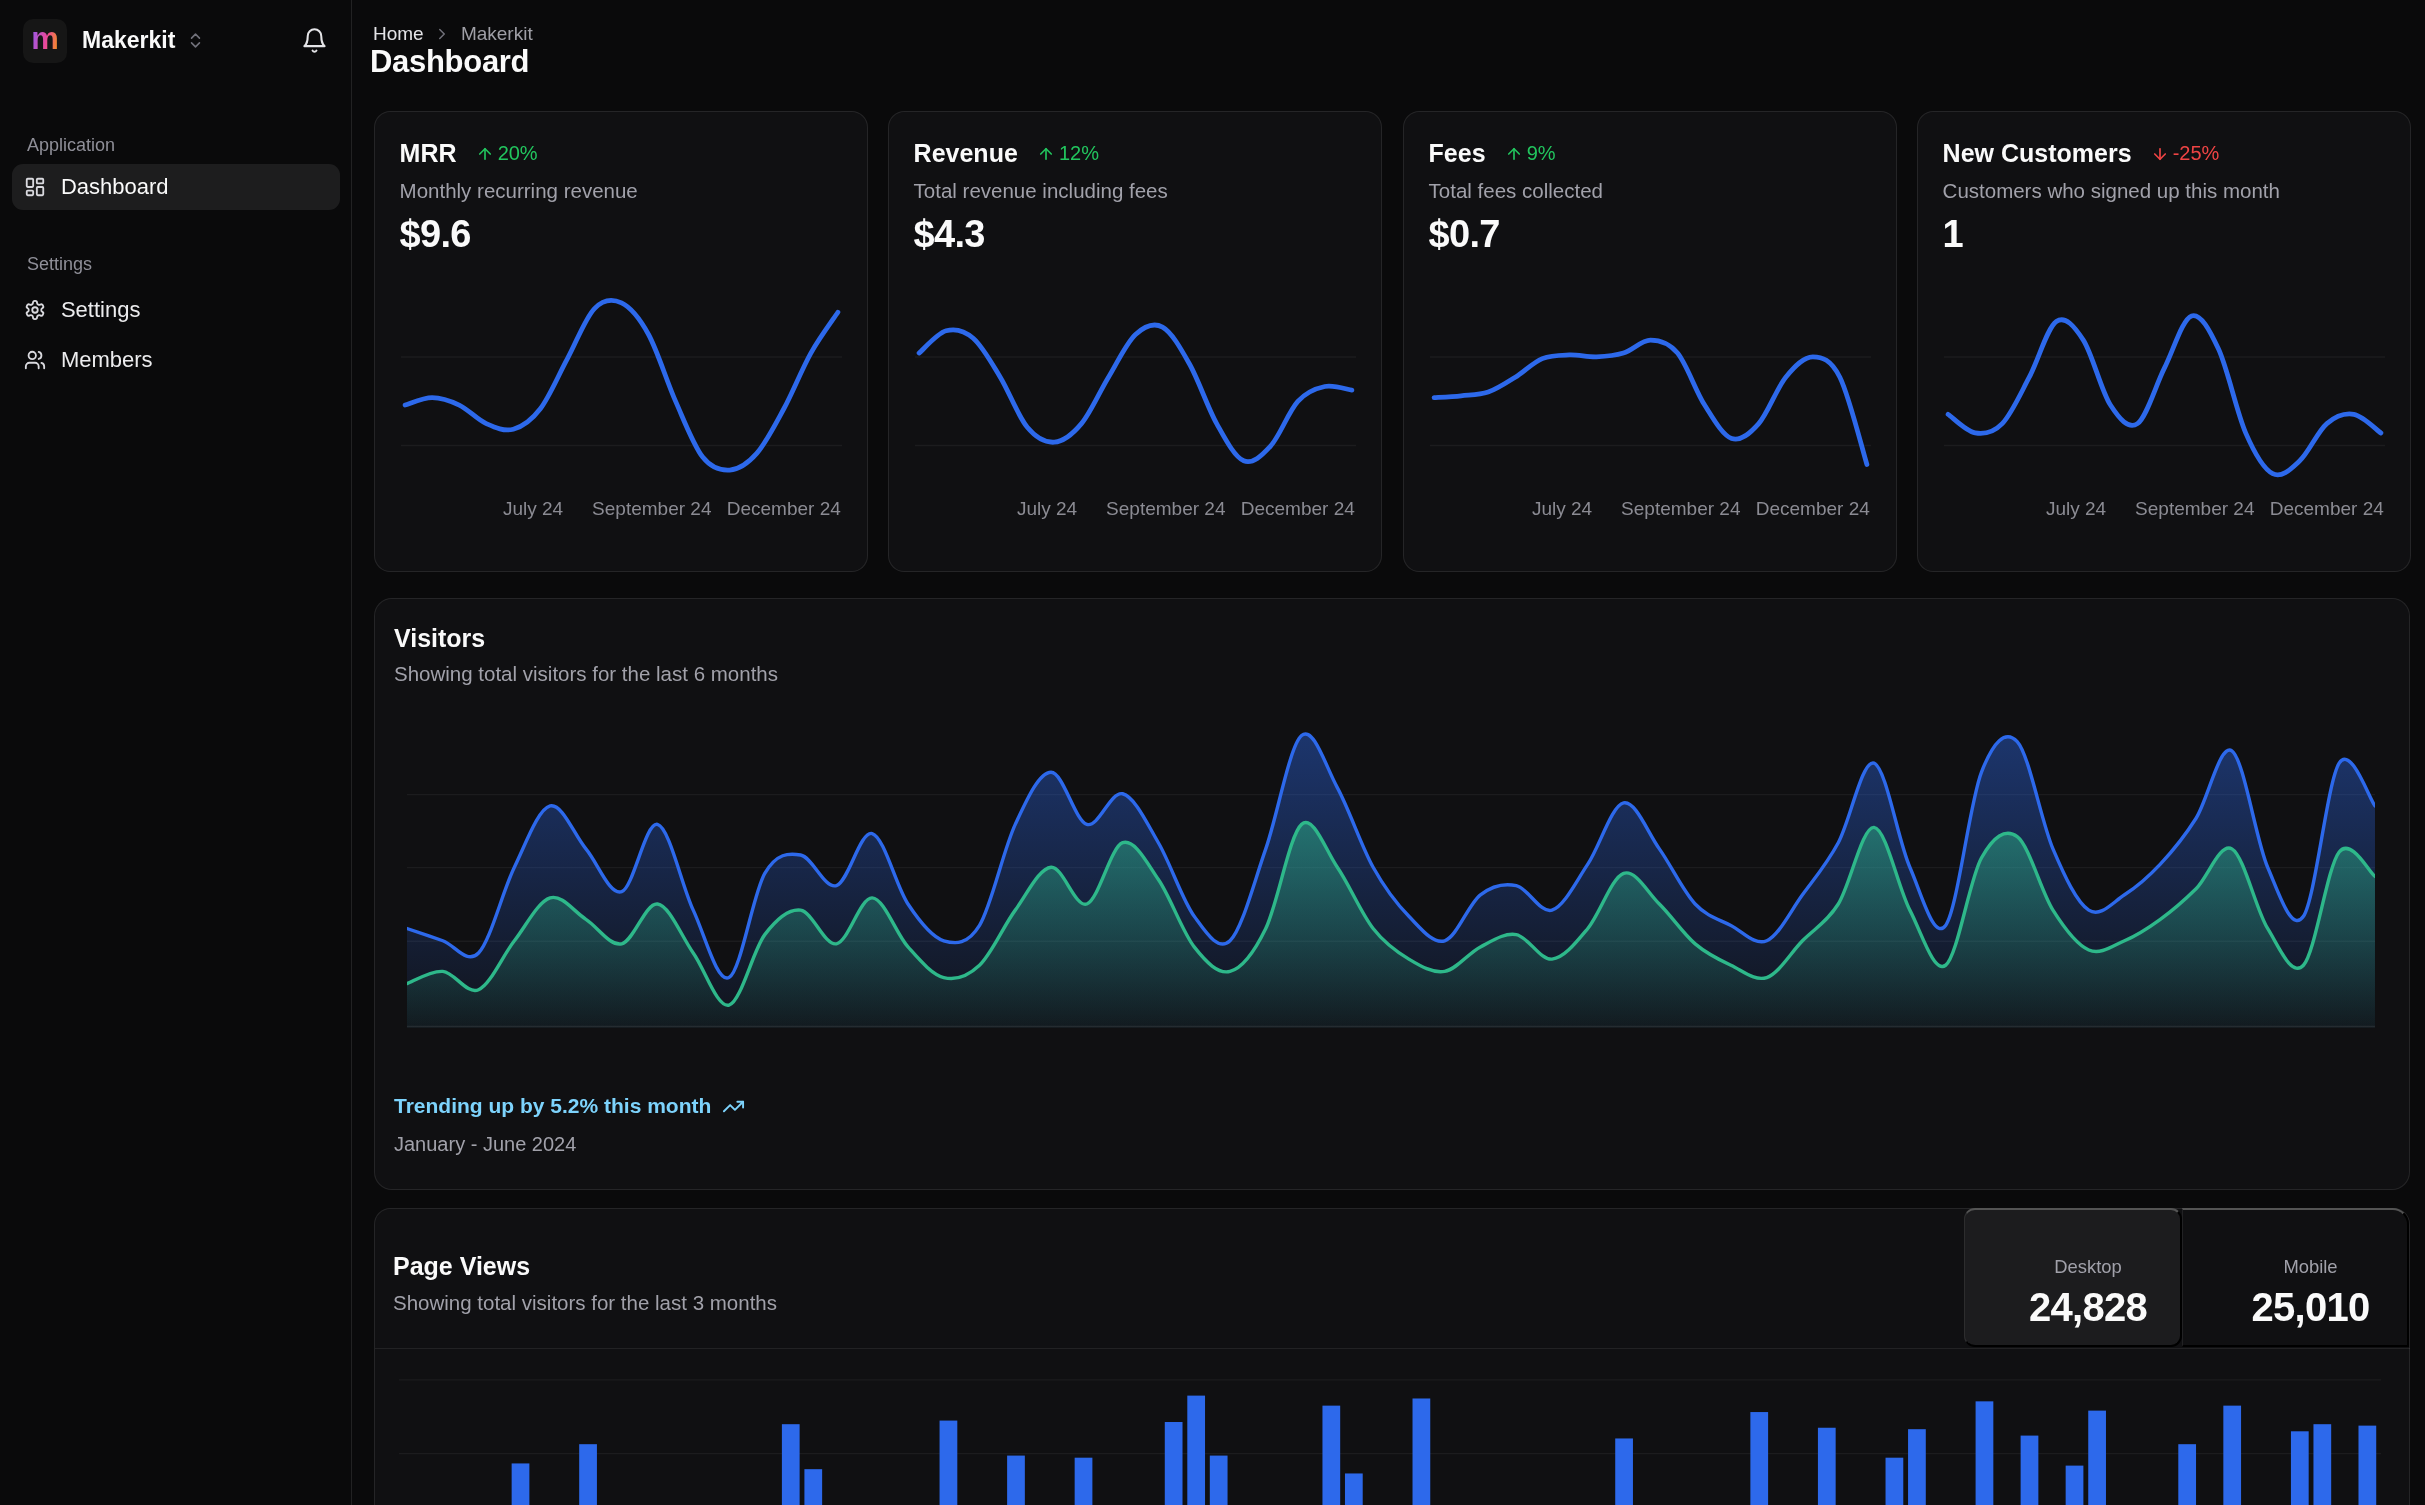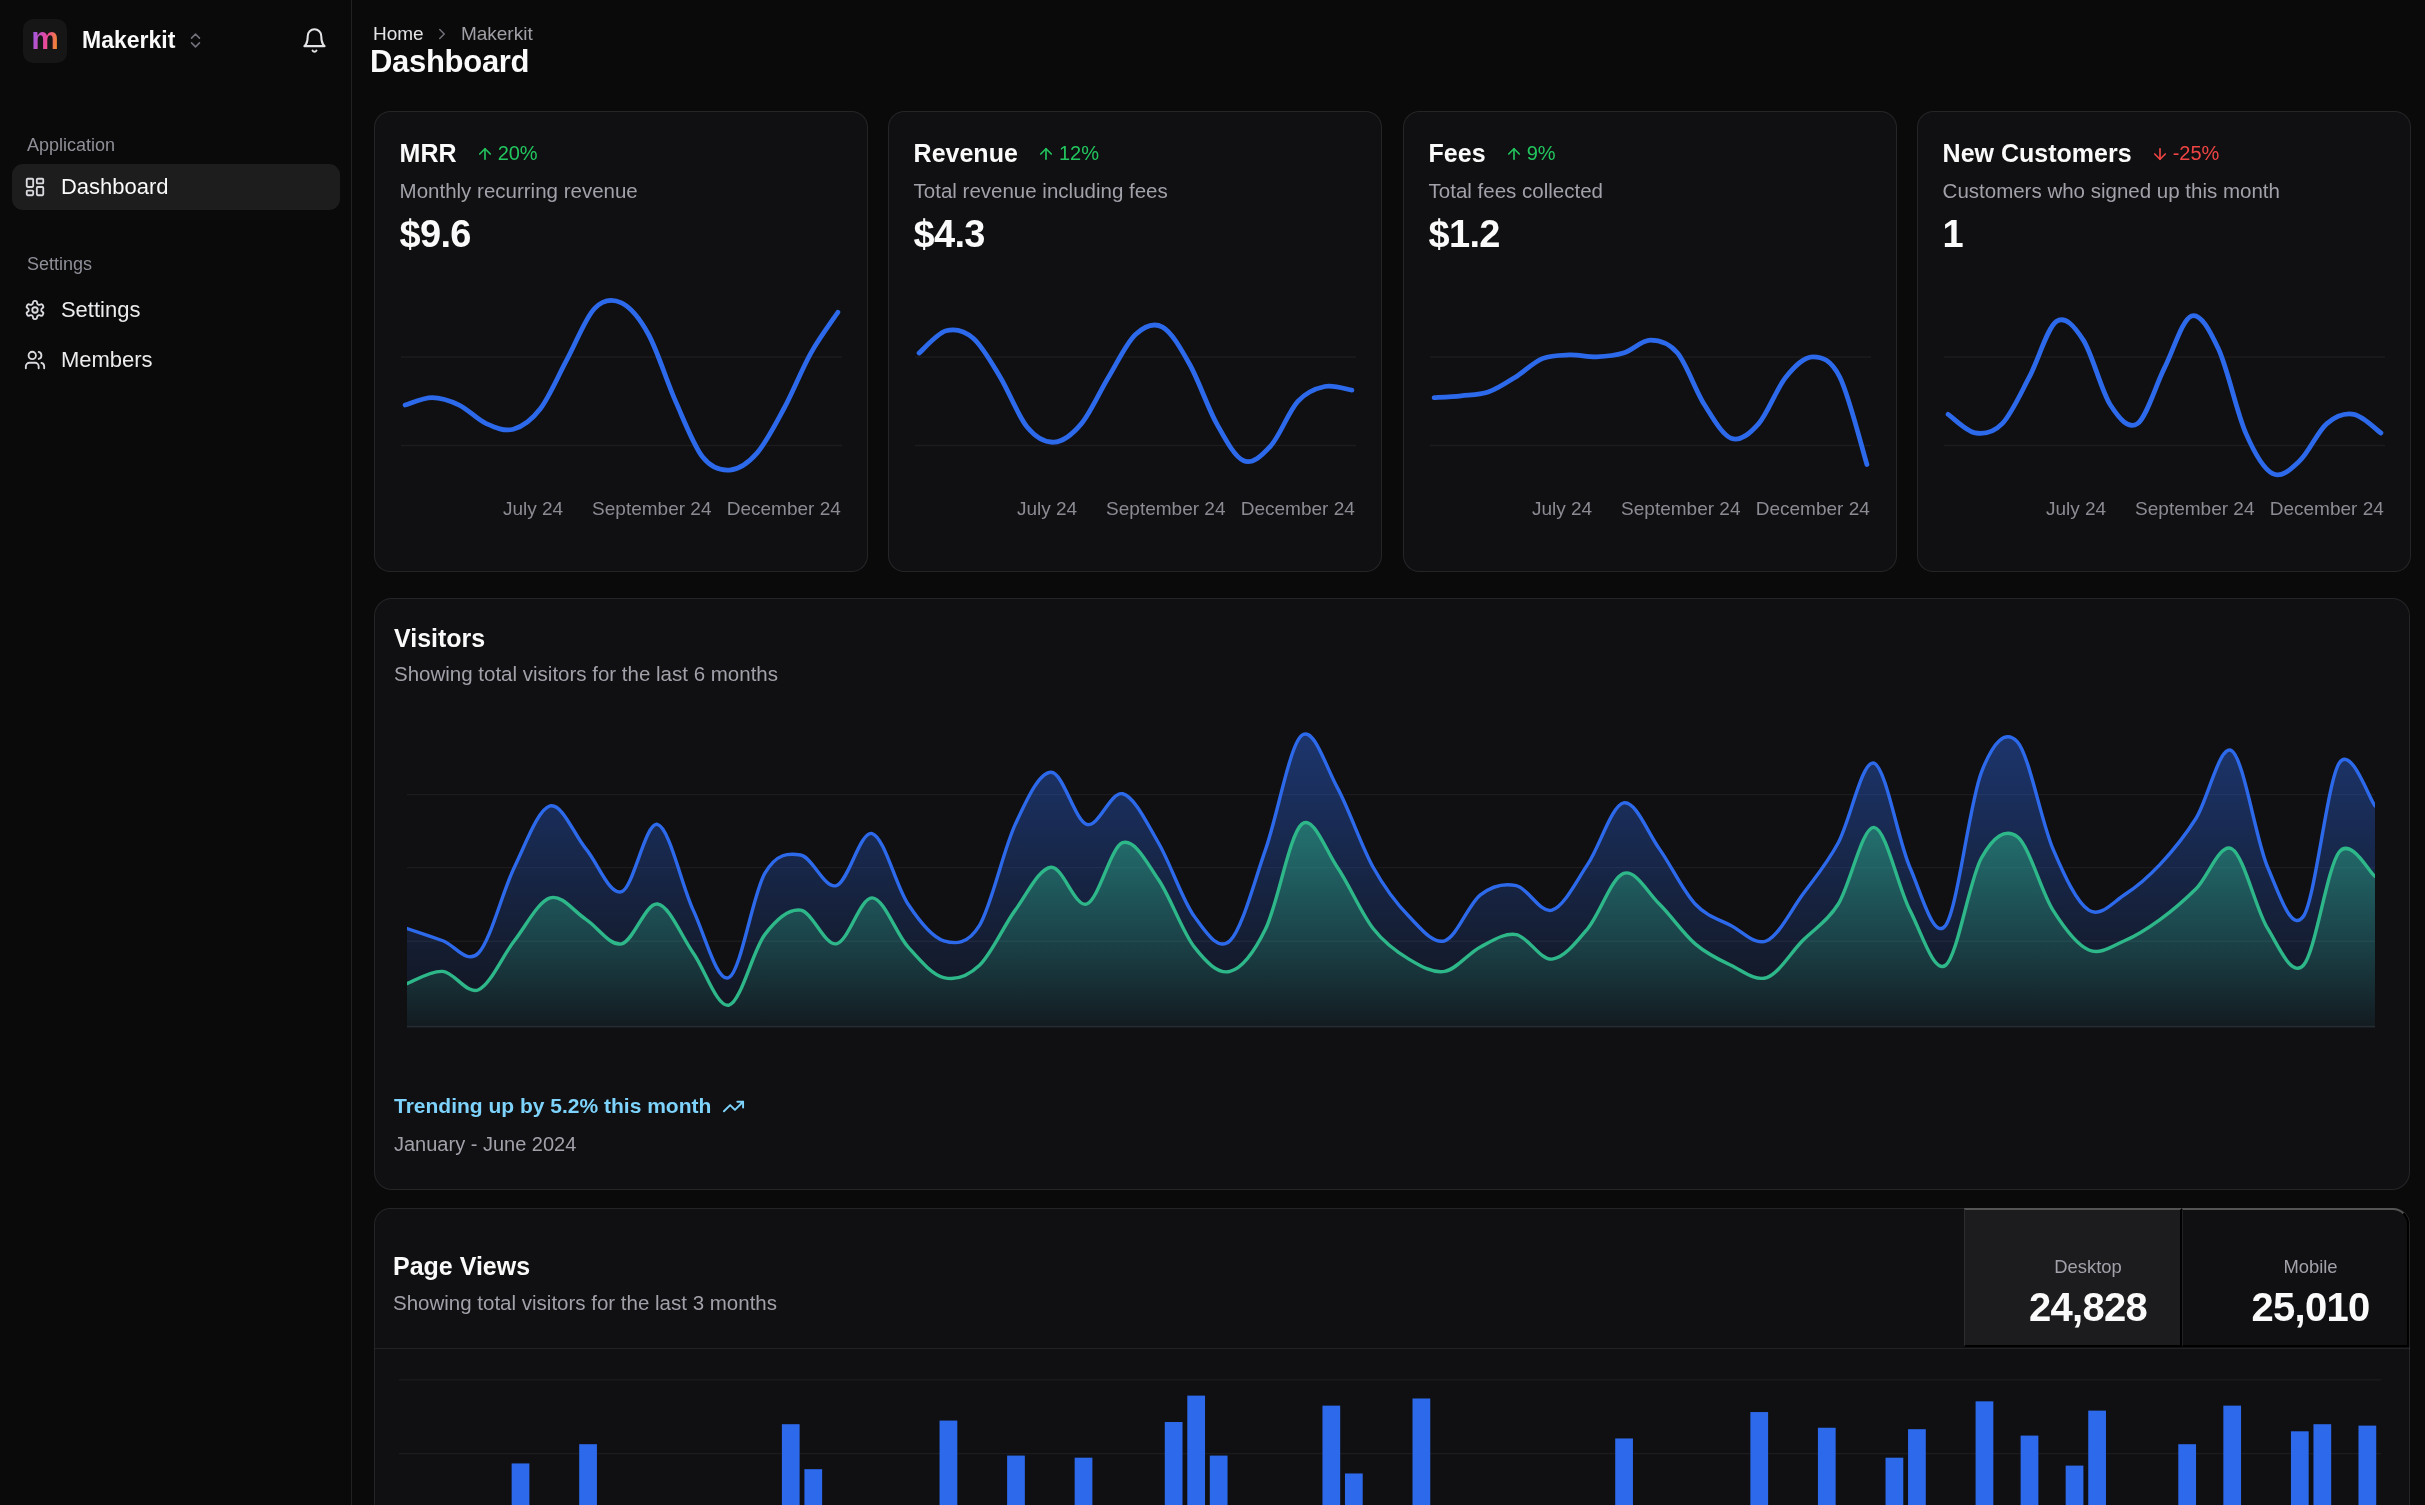--- a/index.html
+++ b/index.html
@@ -123,21 +123,21 @@
   .pv-card { top:1208px; left:374px; width:2036px; height:368px; }
   .pv-header-border { position:absolute; top:1348px; left:375px; width:2035px; height:0.7px;
                       background:rgba(255,255,255,.08); }
   .pv-title { position:absolute; top:1252px; left:393px; font-size:25px; font-weight:600; }
   .pv-sub { position:absolute; top:1291px; left:393px; font-size:20.5px; color:#a1a1aa; }
   .pv-toggle {
     position:absolute; top:1208px; height:139px;
     border-left:0.7px solid rgba(255,255,255,.08);
     padding:31px 0 0 31px; cursor:pointer; background:transparent;
   }
-  .pv-toggle.active { background:rgba(255,255,255,.05); }
+  .pv-toggle.active { background:rgba(255,255,255,.05);border-radius:11px; }
   .pv-desktop { left:1964px; width:218px; }
   .pv-mobile { left:2182px; width:227px; border-top-right-radius:16.4px; }
   .pv-label { font-size:18.4px; color:#a1a1aa; }
   .pv-value { font-size:40px; font-weight:700; letter-spacing:-0.7px; color:#fafafa; margin-top:6.8px; }
   .pv-chart { position:absolute; left:399px; top:1351px; width:1982px; height:444px; }
 </style>
 </head>
 <body>
 
 <aside class="sidebar">
@@ -279,21 +279,21 @@
       <span>
           <svg width="18" height="18" viewBox="0 0 24 24" fill="none" stroke="currentColor" stroke-width="2.2" stroke-linecap="round" stroke-linejoin="round">
             <path d="M12 19V5"></path>
             <path d="M5 12l7-7 7 7"></path>
           </svg>
         </span>
       <span>9%</span>
     </span>
   </div>
   <div class="stat-desc">Total fees collected</div>
-  <div class="stat-value">$1.2</div>
+  <div class="stat-value">$0.7</div>
   <div class="spark">
       <svg width="441" height="197" viewBox="0 0 646 288">
         <line x1="0" y1="100.8" x2="646" y2="100.8" stroke="rgba(255,255,255,0.05)" stroke-width="2"></line>
         <line x1="0" y1="230.4" x2="646" y2="230.4" stroke="rgba(255,255,255,0.05)" stroke-width="2"></line>
         <path d="M6,160.32000000000002C12.6,159.9,32.4,159.0,45.6,157.6C58.8,156.2,72.0,156.7,85.3,152.2C98.5,147.6,111.7,138.6,124.9,130.4C138.1,122.2,151.3,108.6,164.5,103.2C177.7,97.8,190.9,98.2,204.1,97.8C217.3,97.3,230.5,100.9,243.8,100.5C257.0,100.0,270.2,99.1,283.4,95.0C296.6,91.0,309.8,76.0,323.0,76.0C336.2,76.0,349.4,79.2,362.6,95.0C375.8,110.9,389.0,150.3,402.3,171.2C415.5,192.1,428.7,215.6,441.9,220.2C455.1,224.7,468.3,213.4,481.5,198.4C494.7,183.4,507.9,146.7,521.1,130.4C534.3,114.1,547.5,100.5,560.8,100.5C574.0,100.5,587.2,104.1,600.4,130.4C613.6,156.7,633.4,236.9,640.0,258.2" fill="none" stroke="#2d69eb" stroke-width="7" stroke-linecap="round" stroke-linejoin="round"></path>
       </svg>
     </div>
   <div class="spark-labels">
     <span class="xl-0">July 24</span>
     <span class="xl-1">September 24</span>

